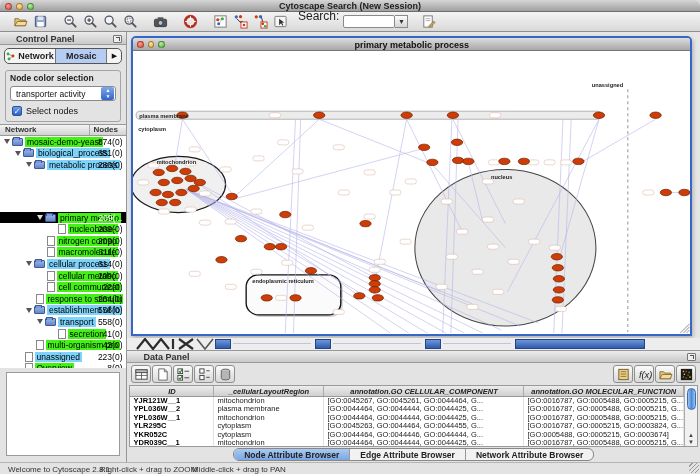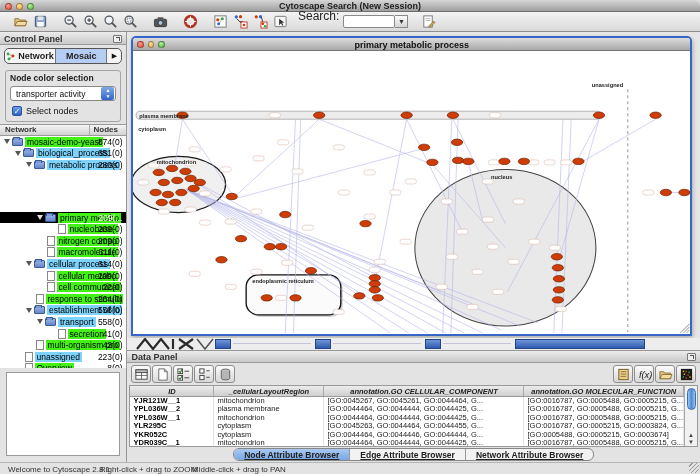--- a/index.html
+++ b/index.html
@@ -31,21 +31,21 @@
     background:linear-gradient(#fdfdfd,#d5d5d5); font-size:7px; line-height:12px; text-align:center; color:#333; }
 
   
   #main { position:absolute; left:0; top:32px; width:700px; height:430px; display:flex; }
 
   
   #control-panel { width:141px; height:430px; background:#e3e3e3; border-right:1px solid #979797;
     display:flex; flex-direction:column; }
   .panel-header { height:13px; background:linear-gradient(#ececec,#c9c9c9);
     border-bottom:1px solid #9a9a9a; font-size:9px; font-weight:bold; color:#333;
-    padding:1px 4px 0 4px; display:flex; justify-content:space-between; align-items:center; }
+    padding:1px 4px 0 16px; display:flex; justify-content:space-between; align-items:center; }
   .float-icon { width:9px; height:8px; border:1px solid #777; border-radius:1px; position:relative; background:#eee; }
   .float-icon::after{ content:""; position:absolute; right:1px; top:1px; width:3px; height:3px; border-top:1px solid #555; border-right:1px solid #555; }
 
   #cp-tabs { display:flex; margin:3px 4px 2px 4px; border:1px solid #555; border-radius:5px;
     overflow:hidden; height:16px; background:#f4f4f4; }
   .cp-tab { flex:1; display:flex; align-items:center; justify-content:center; gap:3px;
     font-size:9px; font-weight:bold; color:#222; border-right:1px solid #777; }
   .cp-tab.active { background:#b5cdf2; }
   #cp-tab-more { width:14px; display:flex; align-items:center; justify-content:center; font-size:7px; color:#111; }
 
@@ -119,21 +119,21 @@
   .dp-c { font-size:7.5px; line-height:8.5px; color:#222; padding-left:3px; white-space:nowrap; overflow:hidden; border-right:1px solid #e2e2e2; }
   .dp-c.id { font-weight:bold; color:#000; }
   .cw0{width:84px;} .cw1{width:110px;} .cw2{width:200px;} .cw3{flex:1;}
   #dp-scroll { width:13px; border-left:1px solid #aaa; background:#f1f1f1; position:relative; flex:none; }
   #dp-thumb { position:absolute; left:1.5px; top:2px; width:9px; height:22px; border-radius:5px;
     background:linear-gradient(90deg,#9cc4ee,#4a8ad8,#9cc4ee); border:1px solid #3a6cb0; }
   .dp-arrows { position:absolute; bottom:0; left:0; width:100%; font-size:6px; text-align:center; color:#444; line-height:7px; }
 
   #dp-tabs-bar { height:16px; display:flex; justify-content:center; align-items:center; }
   #dp-tabs { display:flex; border:1px solid #888; border-radius:6px; overflow:hidden; height:13px; background:#f2f2f2; }
-  .dp-tab { font-size:8.5px; font-weight:bold; color:#222; padding:0 10px; line-height:12px; border-right:1px solid #999;text-decoration:underline; }
+  .dp-tab { font-size:8.5px; font-weight:bold; color:#222; padding:0 10px; line-height:12px; border-right:1px solid #999; }
   .dp-tab:last-child { border-right:none; }
   .dp-tab.active { background:linear-gradient(#a9c9f2,#7aa8e4); }
 
   
   #statusbar { position:absolute; left:0; top:462px; width:700px; height:12px;
     background:#e3e3e3; border-top:1px solid #b5b5b5; font-size:8px; color:#333; }
   #statusbar span { position:absolute; top:1.5px; }
   #st-welcome { left:8px; } #st-zoom { left:100px; } #st-pan { left:192px; }
   #resize-grip { position:absolute; right:1px; bottom:1px; width:10px; height:10px;
     background:repeating-linear-gradient(135deg,transparent 0 2px,#9a9a9a 2px 3px); }

